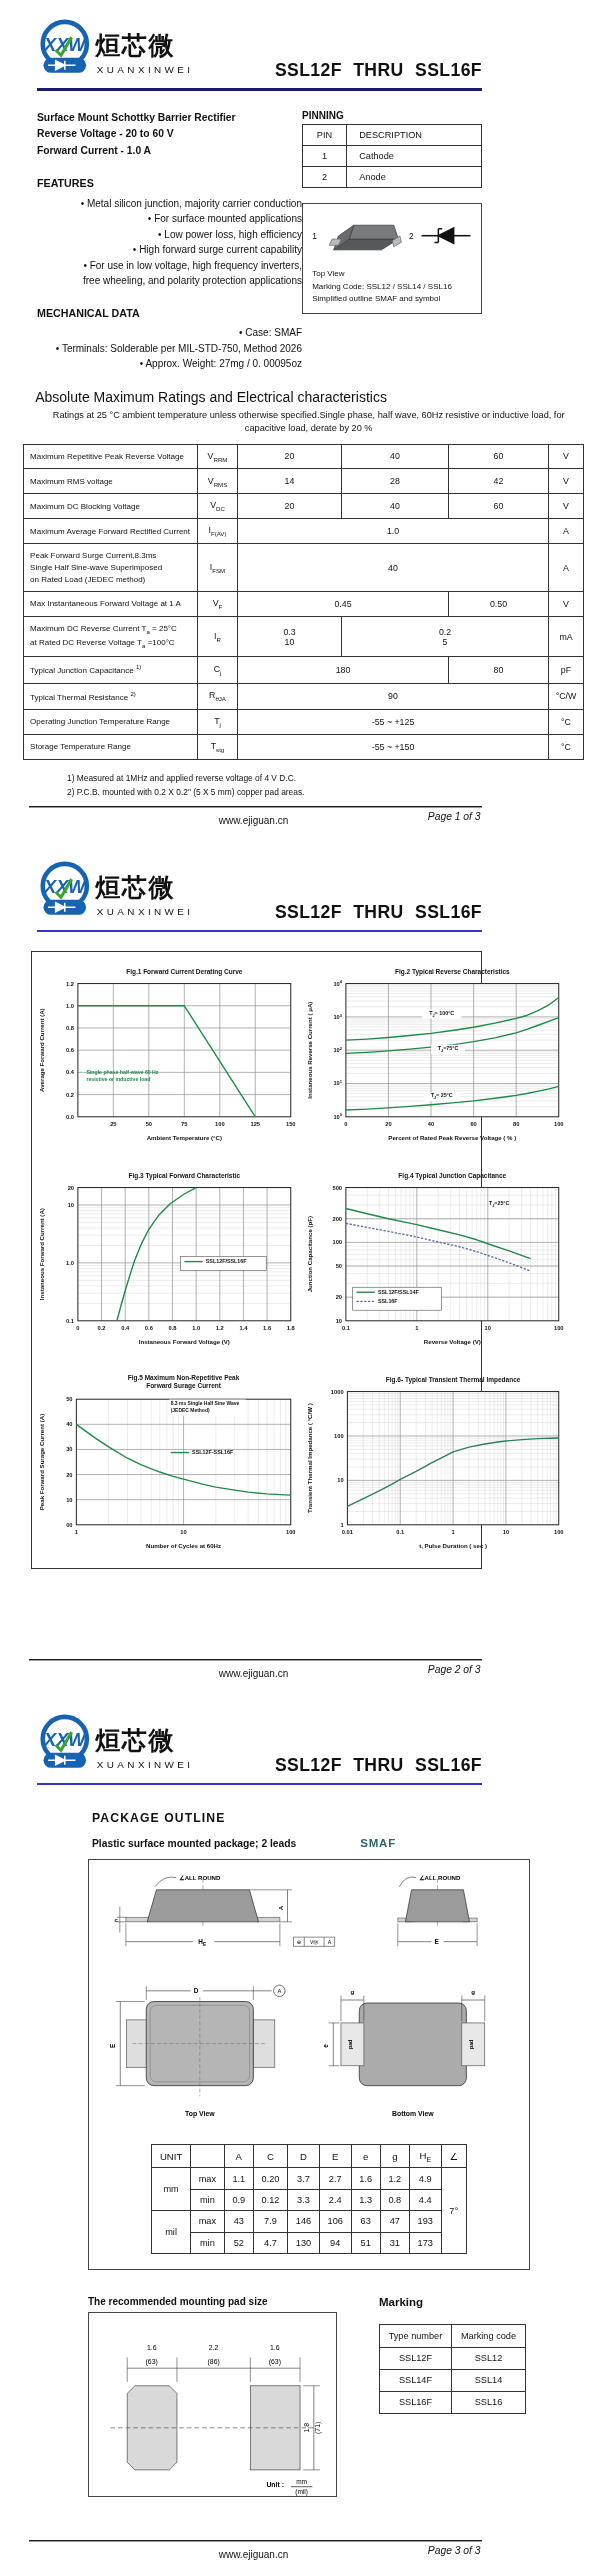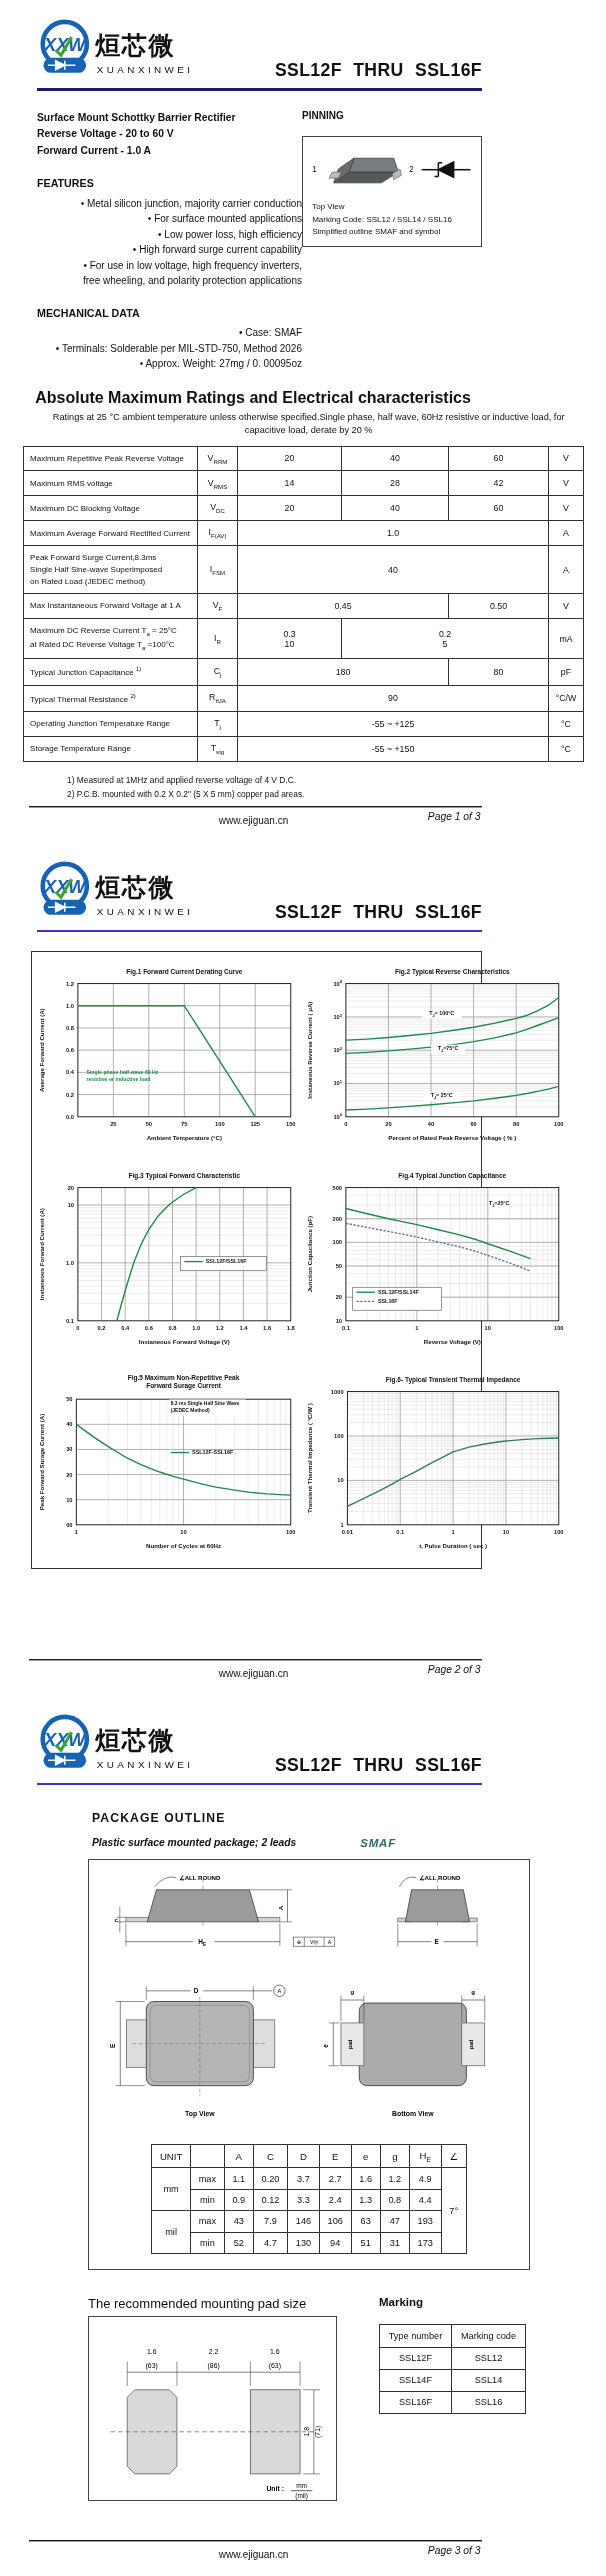--- a/index.html
+++ b/index.html
@@ -34,21 +34,21 @@
   #pinning td { height:20.7px; }
   #pinning .c0 { width:44px; text-align:center; }
   #pinning .c1 { padding-left:12.2px; text-align:left; }
 
   .pkgbox { margin-top:15.3px; border:1.1px solid #444; padding:9.2px 9.2px 7.7px; }
   .pkgrow { display:flex; align-items:center; gap:6.1px; margin:3.1px 0 12.2px; }
   .pinnum { font-size:8.4px; }
   .pkgcap { font-size:8px; line-height:1.55; }
 
   .ratings { margin:17px 23px 0; }
-  .ratings-h { font-size:16px; font-weight:bold; margin-left:12.2px; }
+  .ratings-h { font-size:14px; font-weight:normal; margin-left:12.2px; }
   .ratings-note { font-size:9.2px; margin:4.6px 0 7.7px 12.2px; line-height:1.45; width:547px;text-align:center; }
   #ratings { width:561px; font-size:8.8px; }
   #ratings th { font-size:8.4px; font-weight:bold; height:26px; }
   #ratings td { text-align:center; padding:6.1px 3.1px; }
   #ratings td.p { text-align:left; font-size:8px; padding:6.1px 4.6px 6.1px 6.1px; line-height:1.45; white-space:pre-line; }
   #ratings td.s { font-size:8.8px; }
   #ratings sub { font-size:6.1px; }
   #ratings sup { font-size:6.1px; }
   .footnotes { margin:10.7px 0 0 44px; font-size:8.4px; line-height:1.7; }
 
@@ -58,32 +58,32 @@
   .frow { position:relative; height:15.3px; }
   .furl { position:absolute; left:0; right:4px; text-align:center; font-size:10px; }
   .fpage { position:absolute; right:1.5px; top:-3.1px; font-style:italic; font-size:10.3px; }
 
   
   .chartbox { margin:18.4px 29px 0 31px; border:1.5px solid #333; padding:10.7px 3.1px 13.8px;
               display:grid; grid-template-columns:1fr 1fr; row-gap:20px; justify-items:center; }
 
   
   .po-head { margin:26px 0 0 92px; font-size:12.2px; font-weight:bold; letter-spacing:1.1px; }
-  .po-sub { margin:12.2px 115px 0 92px; display:flex; justify-content:space-between; align-items:flex-start;font-style:italic; }
+  .po-sub { margin:12.2px 115px 0 92px; display:flex; justify-content:space-between; align-items:flex-end; }
   .po-sub .l { font-size:10.3px; font-weight:bold; }
   .po-sub .smaf { font-size:11.5px; font-weight:bold; color:#2f6665; letter-spacing:0.8px; }
   .drawbox { margin:9.2px 0 0 88px; width:442px; border:1.1px solid #444; padding:10.7px 6.1px 15.3px; }
   .drow { display:flex; justify-content:space-around; align-items:flex-end; }
   .drow2 { display:flex; justify-content:space-around; margin-top:17px; }
   #dimtab { margin:20px auto 0; font-size:9.6px; }
   #dimtab th { font-weight:normal; height:23px; padding:0 7.7px; }
   #dimtab td { text-align:center; height:21.4px; padding:0 7.7px; font-size:9.2px; }
   #dimtab sub { font-size:6.9px; }
   .padrow { display:flex; margin:26px 0 0 88px; gap:42px; align-items:flex-start; }
-  .pad-h { font-size:13px; font-weight:normal; margin-bottom:5px; }
+  .pad-h { font-size:10px; font-weight:bold; margin-bottom:5px; }
   .padbox { border:1.1px solid #444; width:249px; height:185px; }
   .mark-h { font-size:11.5px; font-weight:bold; margin:0 0 15.3px; }
   #marking { width:147px; font-size:9.2px; }
   #marking th { font-weight:normal; height:23px; }
   #marking td { text-align:center; height:22px; }
 
   svg text { font-family:"Liberation Sans", sans-serif; }
 </style>
 </head>
 <body>
@@ -126,20 +126,36 @@
       <div class="sect-h">MECHANICAL DATA</div>
       <div class="blist" id="mech">
           <div>• Case: SMAF</div>
           <div>• Terminals: Solderable per MIL-STD-750, Method 2026</div>
           <div>• Approx. Weight:  27mg / 0. 00095oz</div>
         </div>
     </div>
 
     <div class="rightcol">
       <div class="pin-h">PINNING</div>
+      <table id="pinning">
+          <tbody>
+            <tr>
+              <th class="c0">PIN</th>
+              <th class="c1">DESCRIPTION</th>
+            </tr>
+            <tr>
+              <td class="c0">1</td>
+              <td class="c1">Cathode</td>
+            </tr>
+            <tr>
+              <td class="c0">2</td>
+              <td class="c1">Anode</td>
+            </tr>
+          </tbody>
+        </table>
 
       <div class="pkgbox">
         <div class="pkgrow">
           <span class="pinnum">1</span>
           <svg width="80" height="40" viewBox="0 0 104 52">
             <polygon points="14,44 76,44 98,30 34,30" fill="#55595c" stroke="#3a3e41" stroke-width="1"></polygon>
             <polygon points="34,30 98,30 92,12 40,12" fill="#787c7f" stroke="#3a3e41" stroke-width="1"></polygon>
             <polygon points="14,44 34,30 40,12 20,26" fill="#686c6f" stroke="#3a3e41" stroke-width="1"></polygon>
             <polygon points="8,38 20,38 24,30 12,30" fill="#b9bcbe" stroke="#55595c" stroke-width="0.8"></polygon>
             <polygon points="92,40 102,34 100,26 90,32" fill="#b9bcbe" stroke="#55595c" stroke-width="0.8"></polygon>

